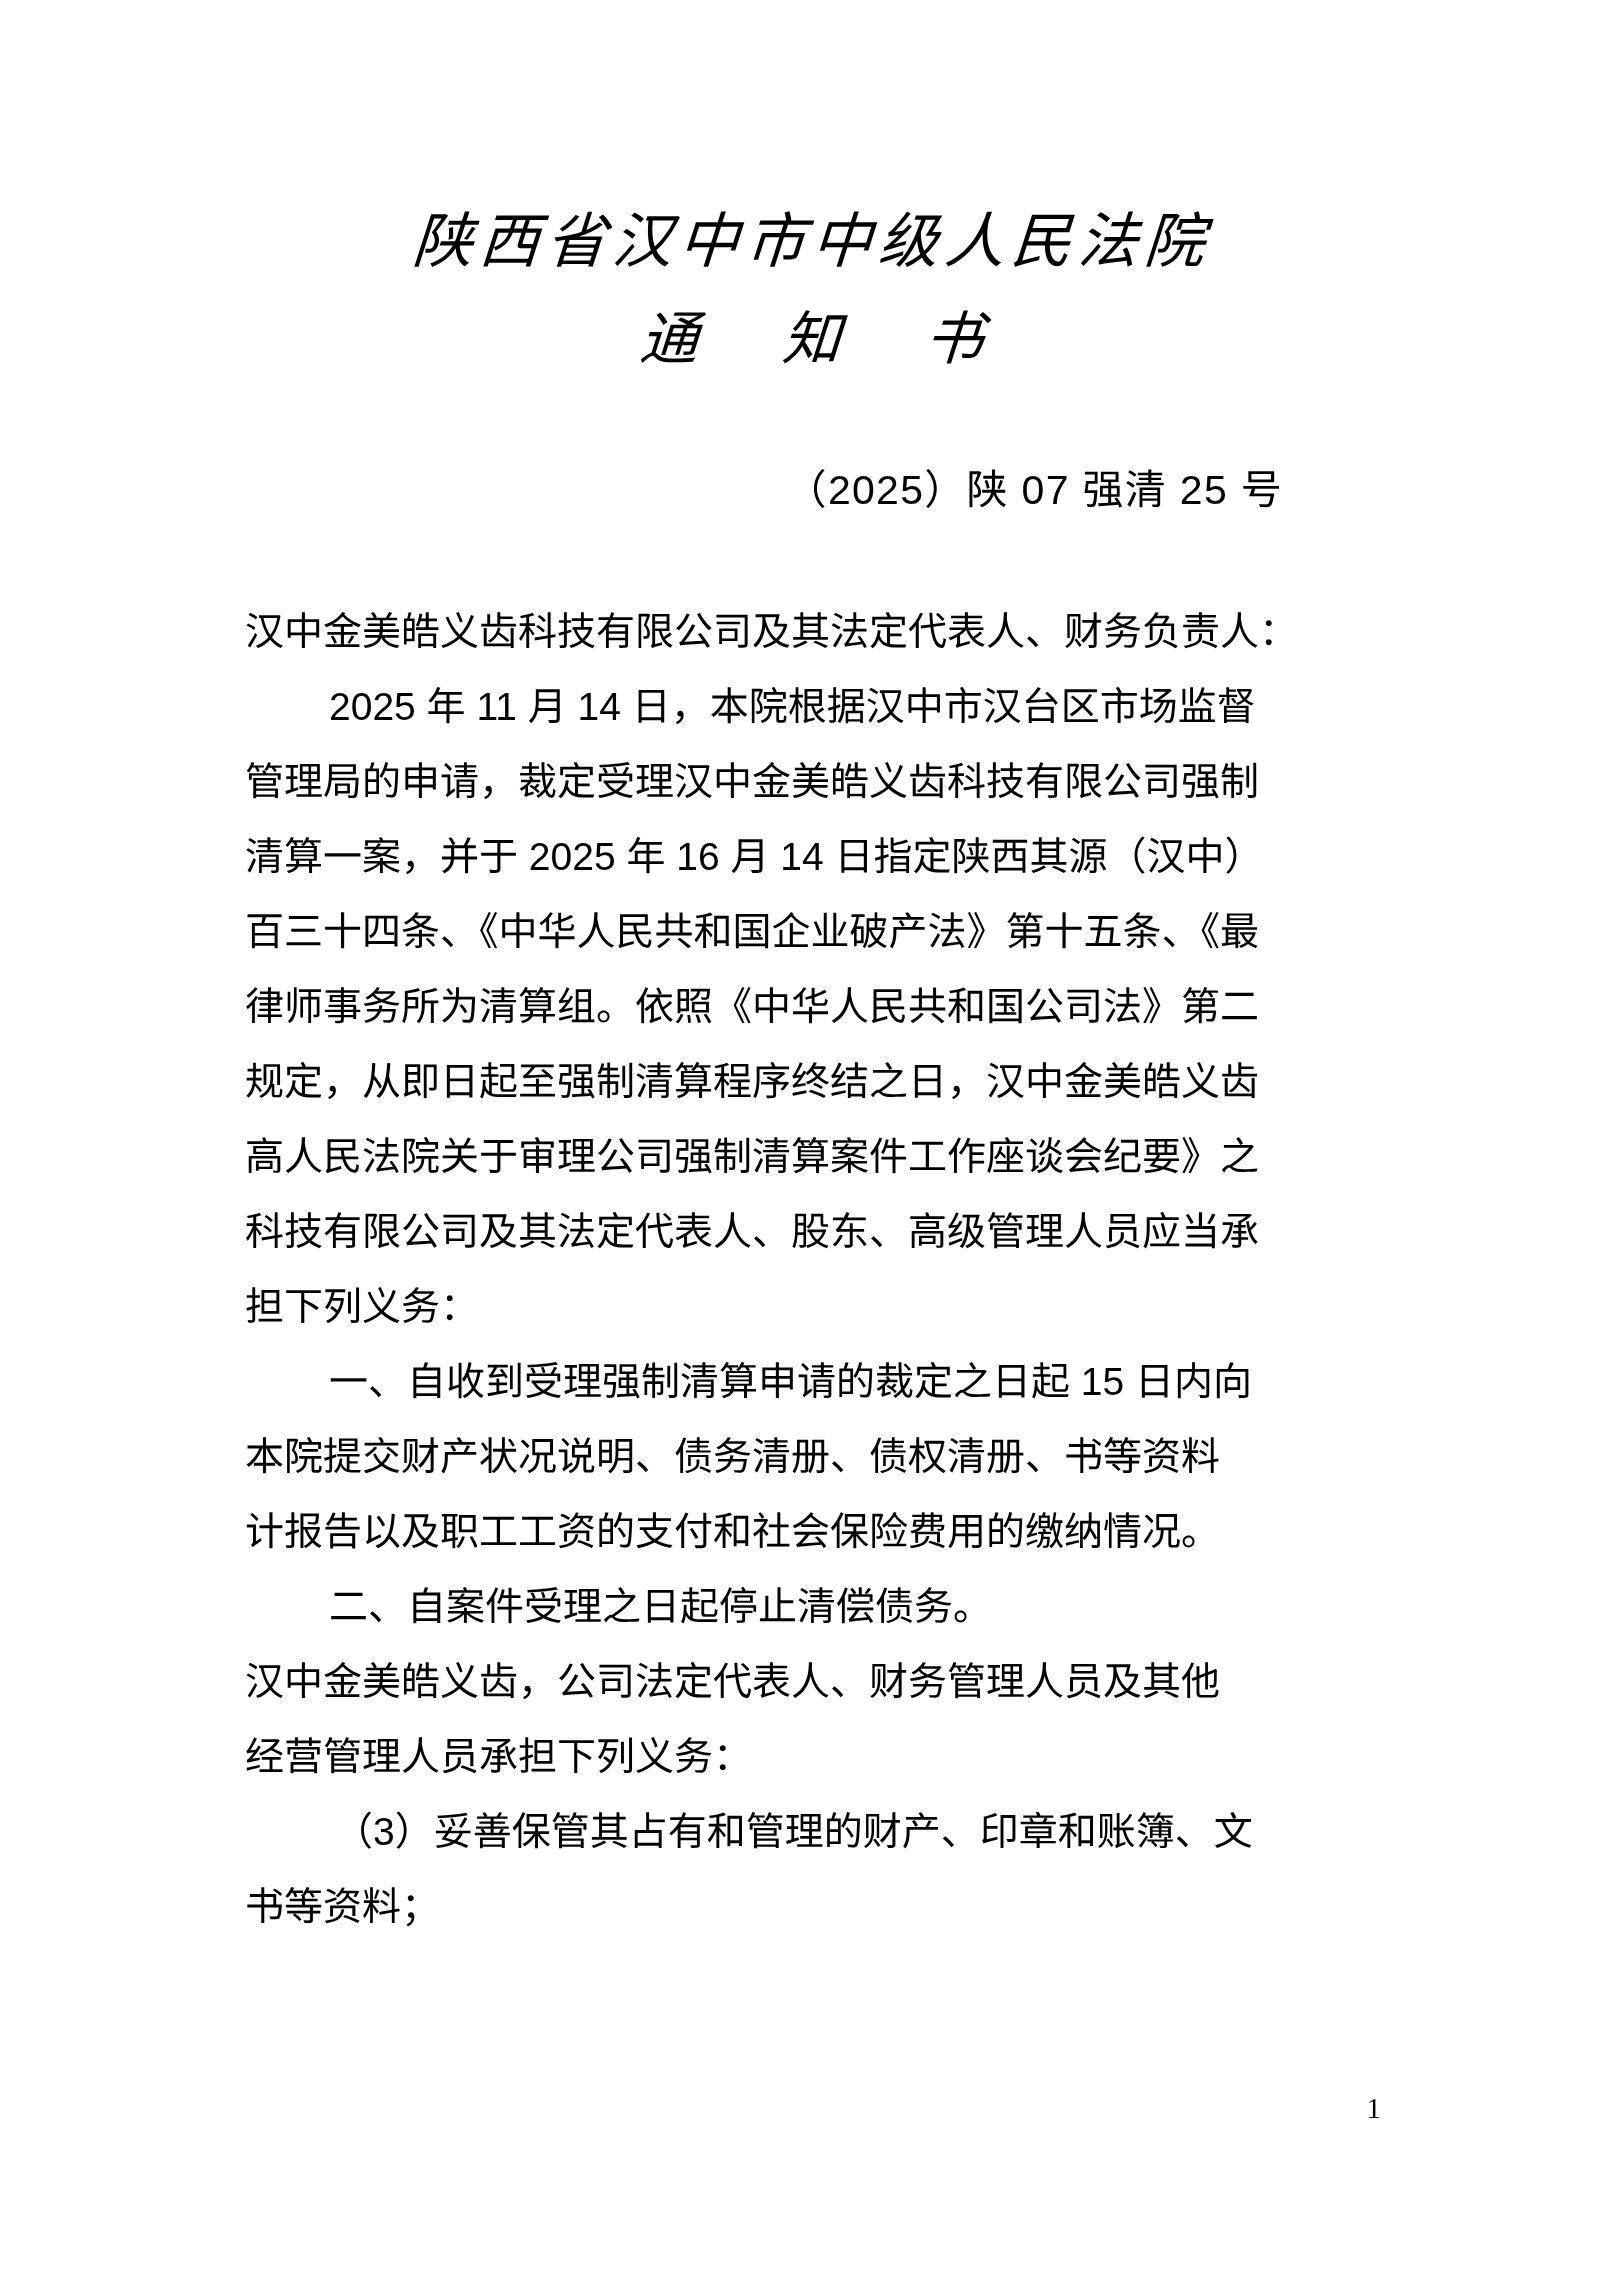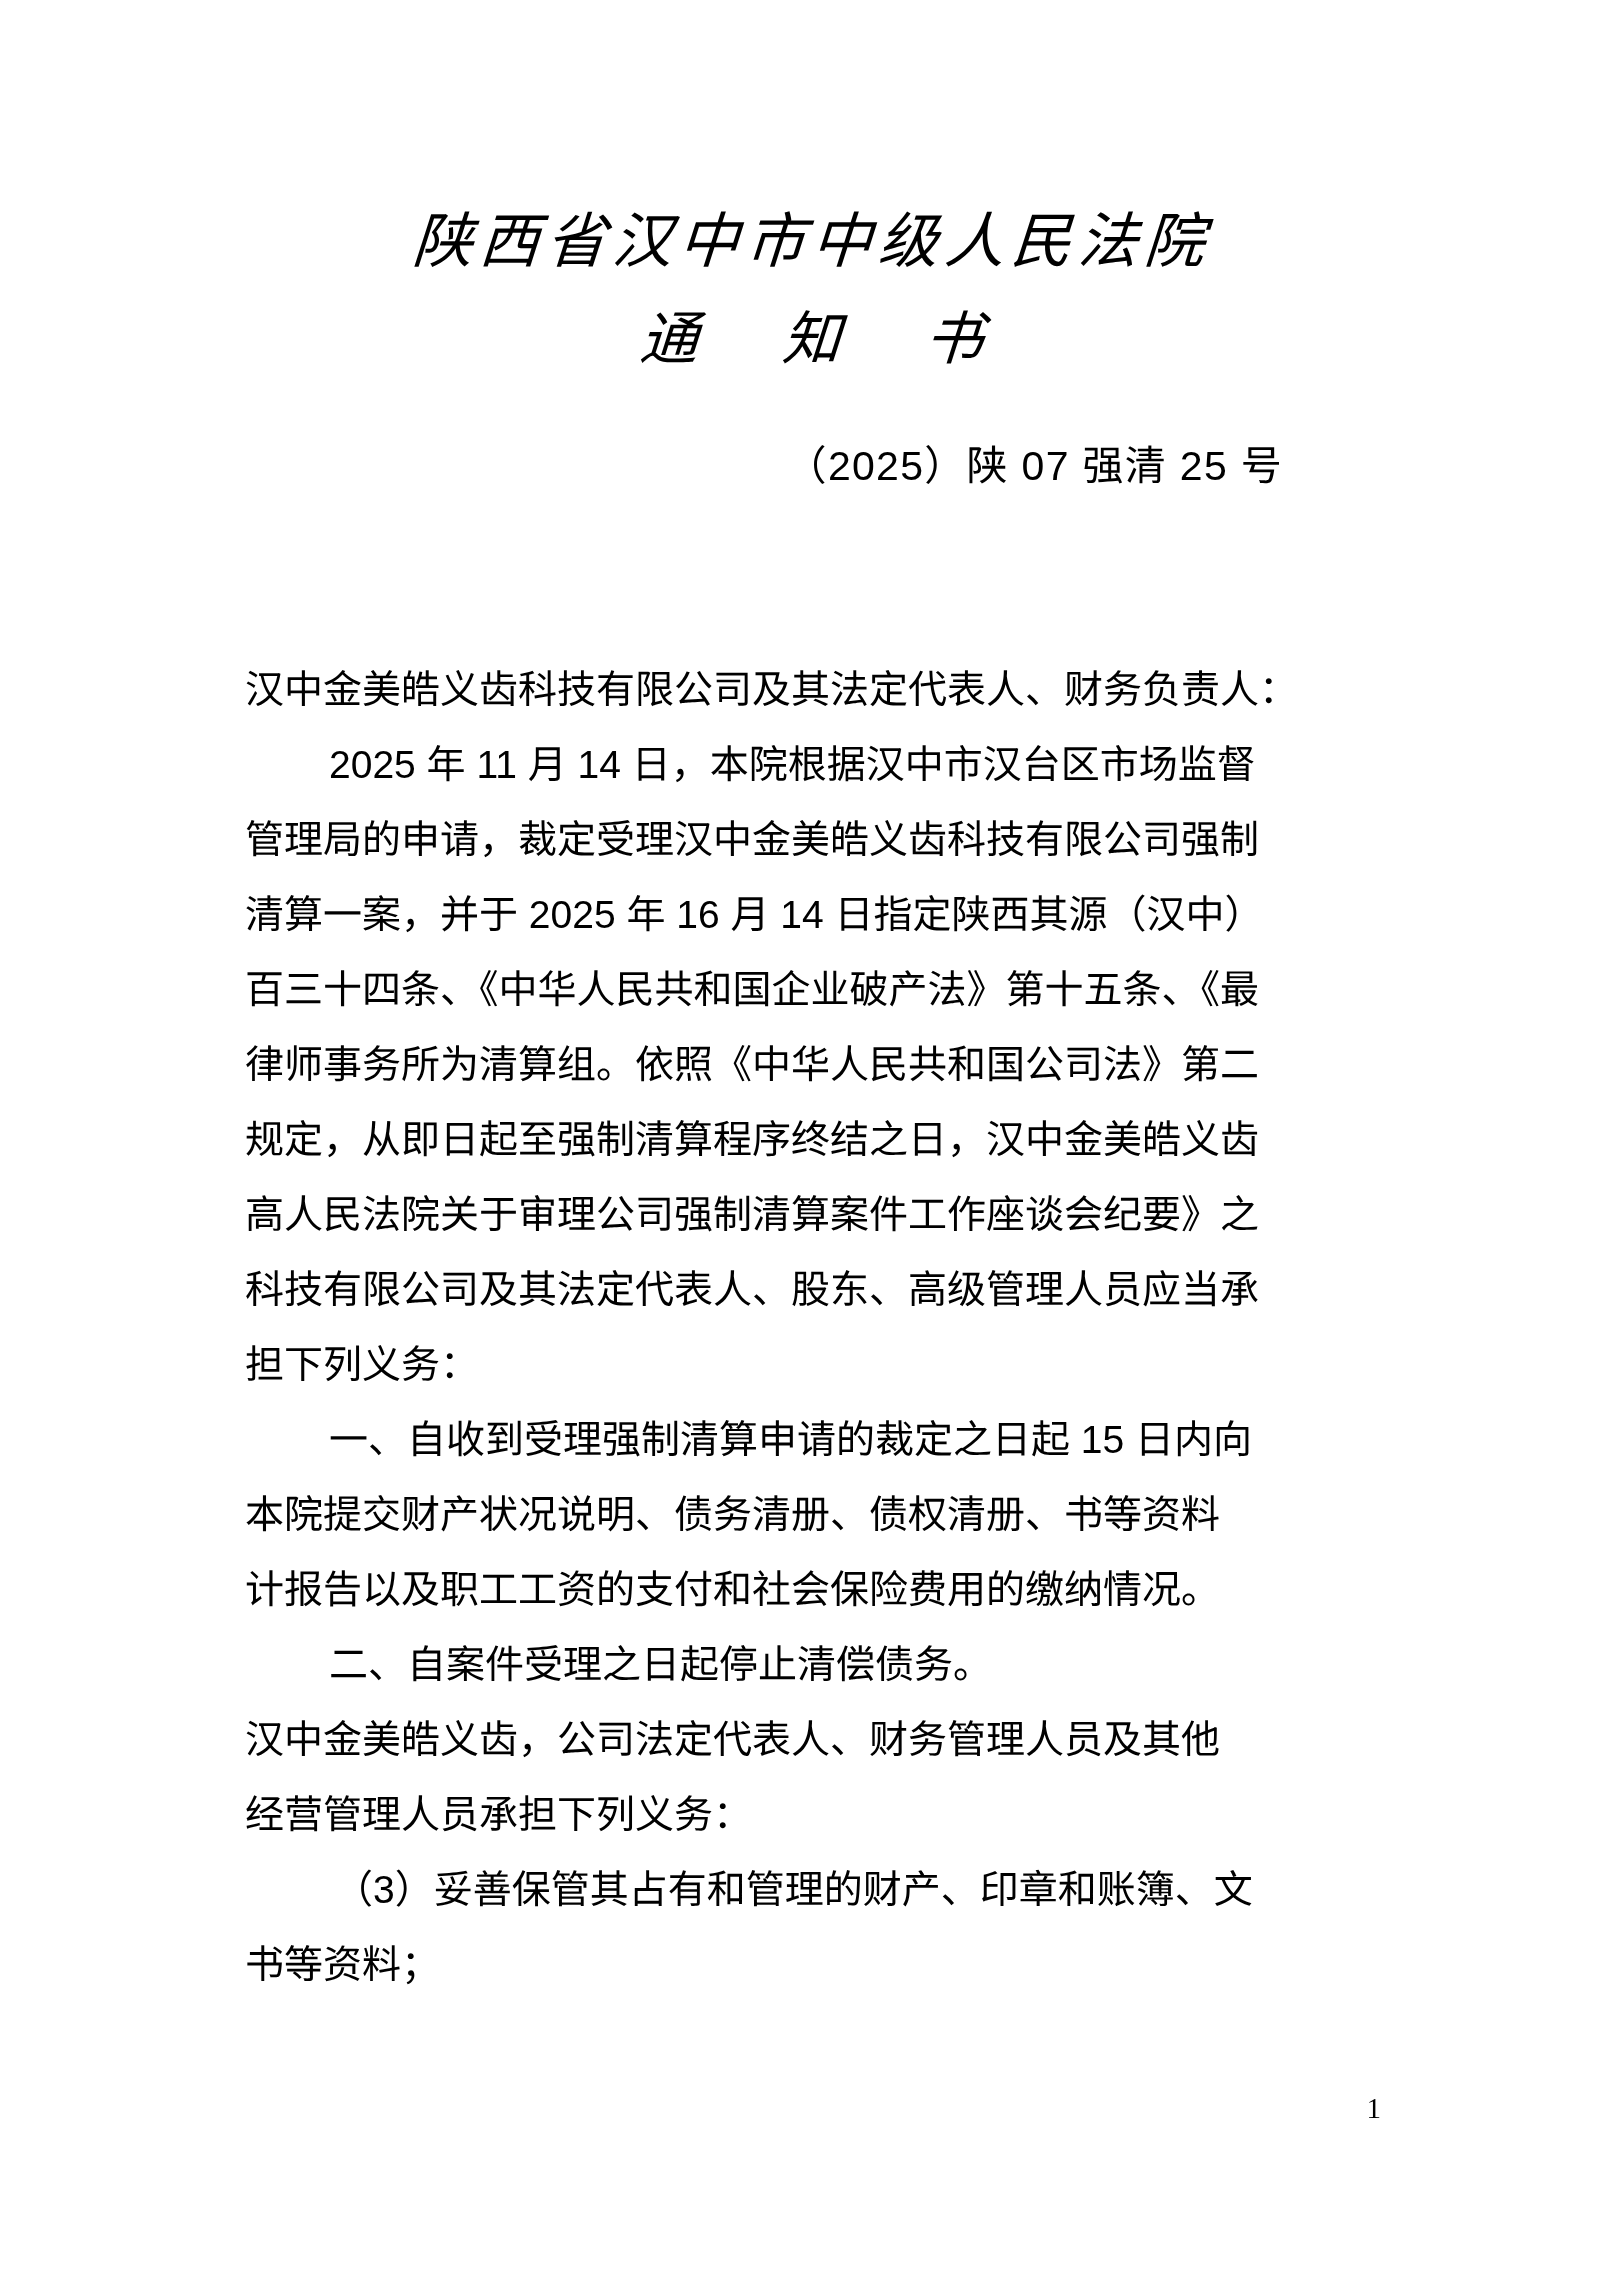--- a/index.html
+++ b/index.html
@@ -61,39 +61,39 @@
     transform: skewX(-4deg);
     display: inline-block;
     white-space: nowrap;
   }
 
   
   .case-no-wrap {
     position: absolute;
     left: 245px;
     width: 1135px;
-    top: 440px;
+    top: 464px;
     text-align: right;
     padding-right: 97px;
     box-sizing: border-box;
   }
 
   .case-no {
     font-family: "Liberation Sans", "DejaVu Sans", sans-serif;
     font-size: 41px;
     line-height: 1.3;
     letter-spacing: 1.3px;
     white-space: nowrap;
   }
 
   
   .body-block {
     position: absolute;
     left: 245px;
-    top: 652px;
+    top: 594px;
     width: 1139px;
   }
 
   .line {
     font-family: "Liberation Sans", "DejaVu Sans", sans-serif;
     font-size: 39px;
     line-height: 75px;
     height: 75px;
     letter-spacing: 0px;
     white-space: nowrap;

